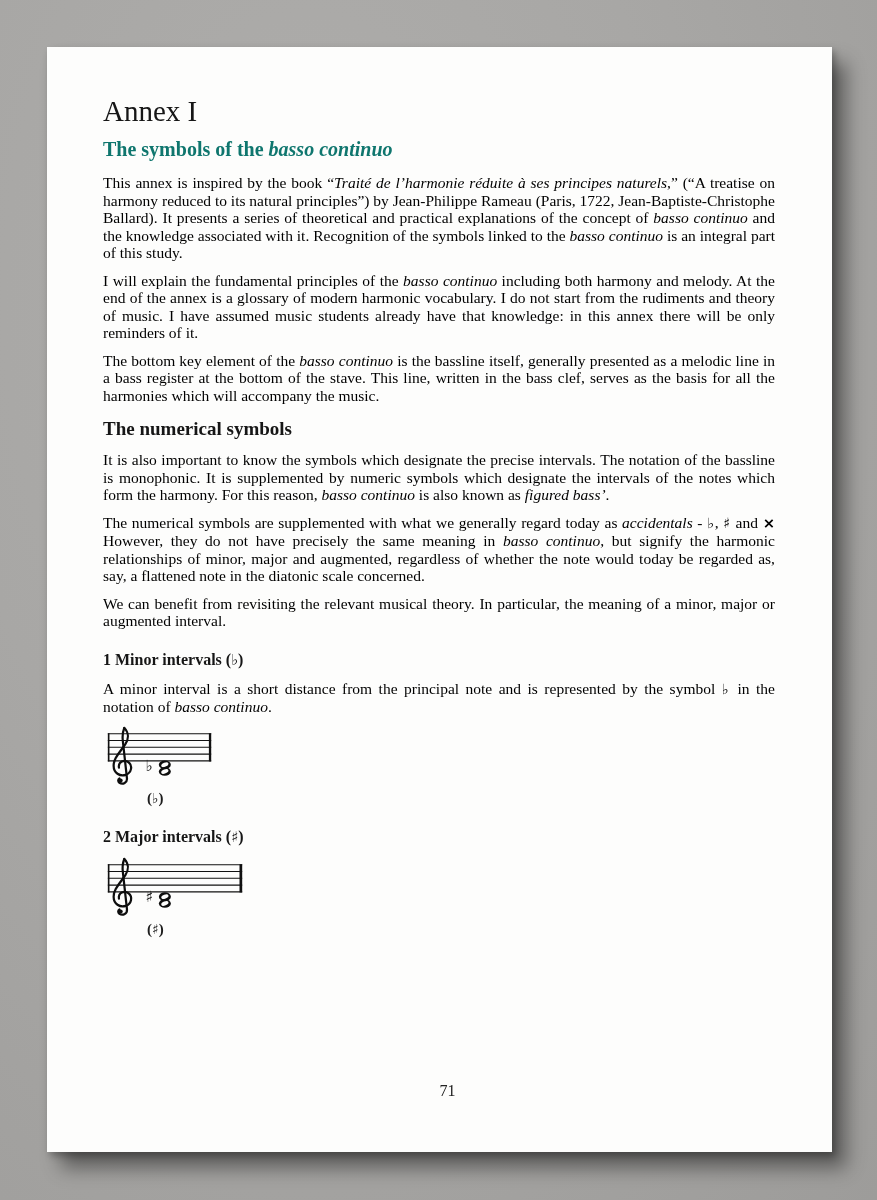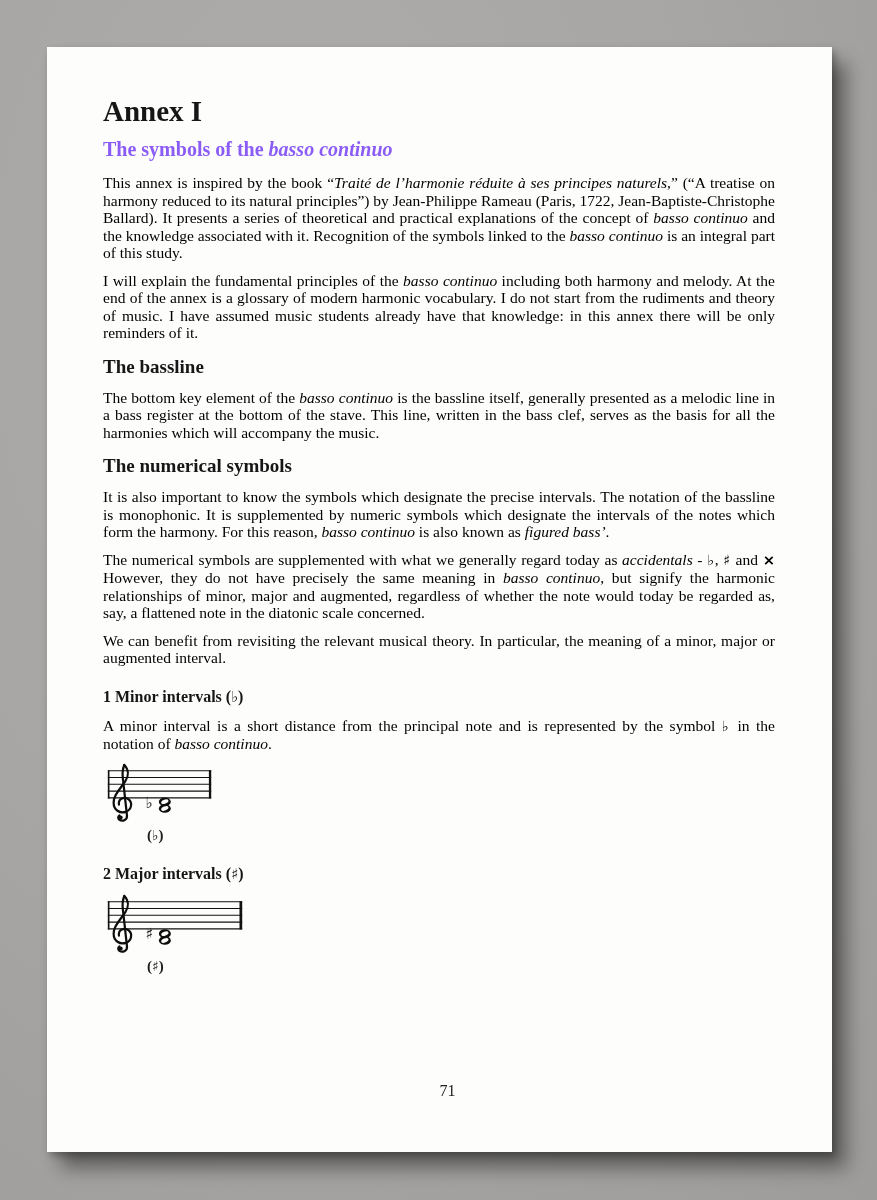--- a/index.html
+++ b/index.html
@@ -24,31 +24,31 @@
     box-shadow: 14px 16px 18px rgba(0,0,0,0.42), 3px 4px 7px rgba(0,0,0,0.28);
   }
 
   .content {
     padding: 48px 57px 0 56px;
     color: #1d1d1d;
   }
 
   h1.annex-title {
     font-size: 29px;
-    font-weight: bold;
+    font-weight: normal;
     line-height: 1.15;
     margin-bottom: 10px;
     color: #161616;
   }
 
   h2.doc-subtitle {
     font-size: 20px;
     font-weight: bold;
     margin-bottom: 13px;
-    color: #8b5cf6;
+    color: #0f766e;
   }
 
   h3.section-heading {
     font-size: 19px;
     font-weight: bold;
     margin: 14px 0 11px 0;
     color: #161616;
   }
 
   h4.sub-heading {
@@ -111,21 +111,20 @@
   <div class="page">
     <main class="content">
 
       <h1 class="annex-title">Annex I</h1>
 
       <h2 class="doc-subtitle"><span>The symbols of the </span><span class="run-i">basso continuo</span></h2>
 
       <p class="body-para"><span>This annex is inspired by the book “</span><span class="run-i">Traité de l’harmonie réduite à ses principes naturels</span><span>,” (“A treatise on harmony reduced to its natural principles”) by Jean-Philippe Rameau (Paris, 1722, Jean-Baptiste-Christophe Ballard).  It presents a series of theoretical and practical explanations of the concept of </span><span class="run-i">basso continuo</span><span> and the knowledge associated with it. Recognition of the symbols linked to the </span><span class="run-i">basso continuo</span><span> is an integral part of this study.</span></p>
       <p class="body-para"><span>I will explain the fundamental principles of the </span><span class="run-i">basso continuo</span><span> including both harmony and melody. At the end of the annex is a glossary of modern harmonic vocabulary. I do not start from the rudiments and theory of music. I have assumed music students already have that knowledge: in this annex there will be only reminders of it.</span></p>
 
-      <h3 class="section-heading">The bassline</h3>
       <p class="body-para"><span>The bottom key element of the </span><span class="run-i">basso continuo</span><span> is the bassline itself, generally presented as a melodic line in a bass register at the bottom of the stave. This line, written in the bass clef, serves as the basis for all the harmonies which will accompany the music.</span></p>
 
       <h3 class="section-heading">The numerical symbols</h3>
       <p class="body-para"><span>It is also important to know the symbols which designate the precise intervals. The notation of the bassline is monophonic. It is supplemented by numeric symbols which designate the intervals of the notes which form the harmony.  For this reason, </span><span class="run-i">basso continuo</span><span> is also known as </span><span class="run-i">figured bass’</span><span>.</span></p>
       <p class="body-para"><span>The numerical symbols are supplemented with what we generally regard today as </span><span class="run-i">accidentals</span><span> - </span><span class="run-m">♭</span><span>, </span><span class="run-m">♯</span><span> and </span><span class="run-x">×</span><span> However, they do not have precisely the same meaning in </span><span class="run-i">basso continuo</span><span>, but signify the harmonic relationships of minor, major and augmented, regardless of whether the note would today be regarded as, say, a flattened note in the diatonic scale concerned.</span></p>
       <p class="body-para"><span>We can benefit from revisiting the relevant musical theory.  In particular, the meaning of a minor, major or augmented interval.</span></p>
 
       <h4 class="sub-heading"><span>1 Minor intervals (</span><span class="run-m">♭</span><span>)</span></h4>
       <p class="body-para"><span>A minor interval is a short distance from the principal note and is represented by the symbol </span><span class="run-m">♭</span><span> in the notation of </span><span class="run-i">basso continuo</span><span>.</span></p>
 

